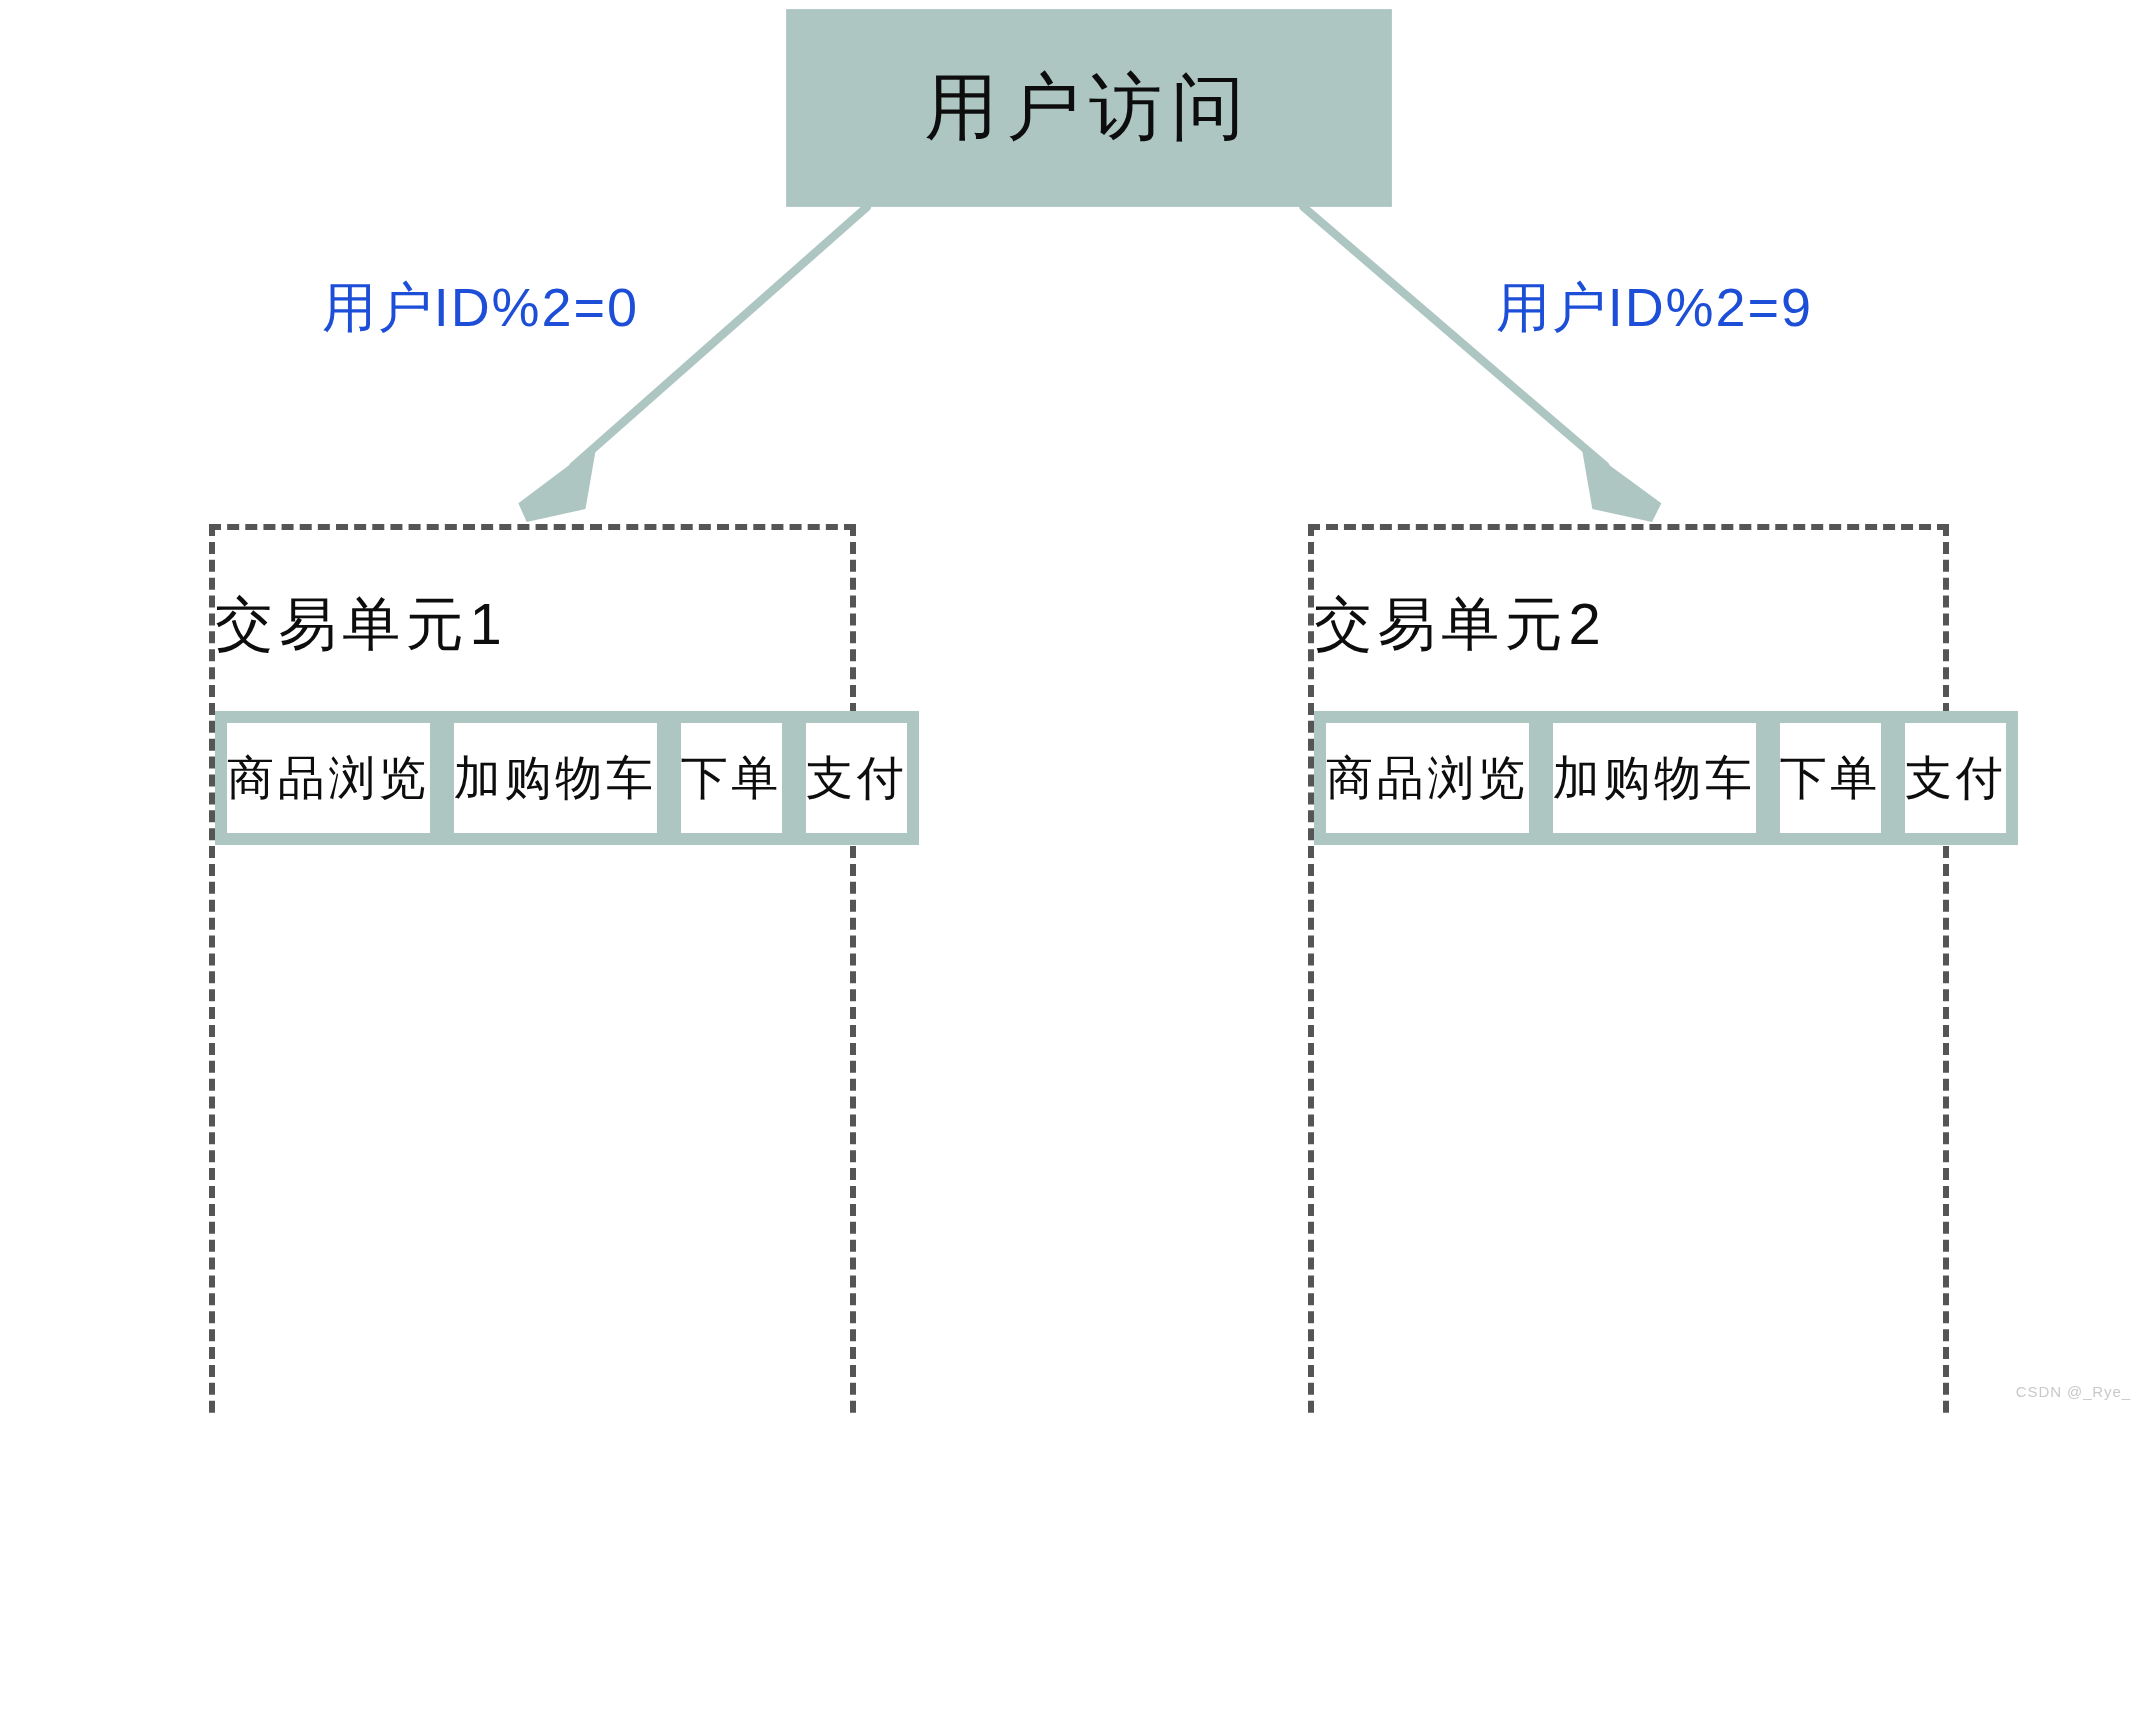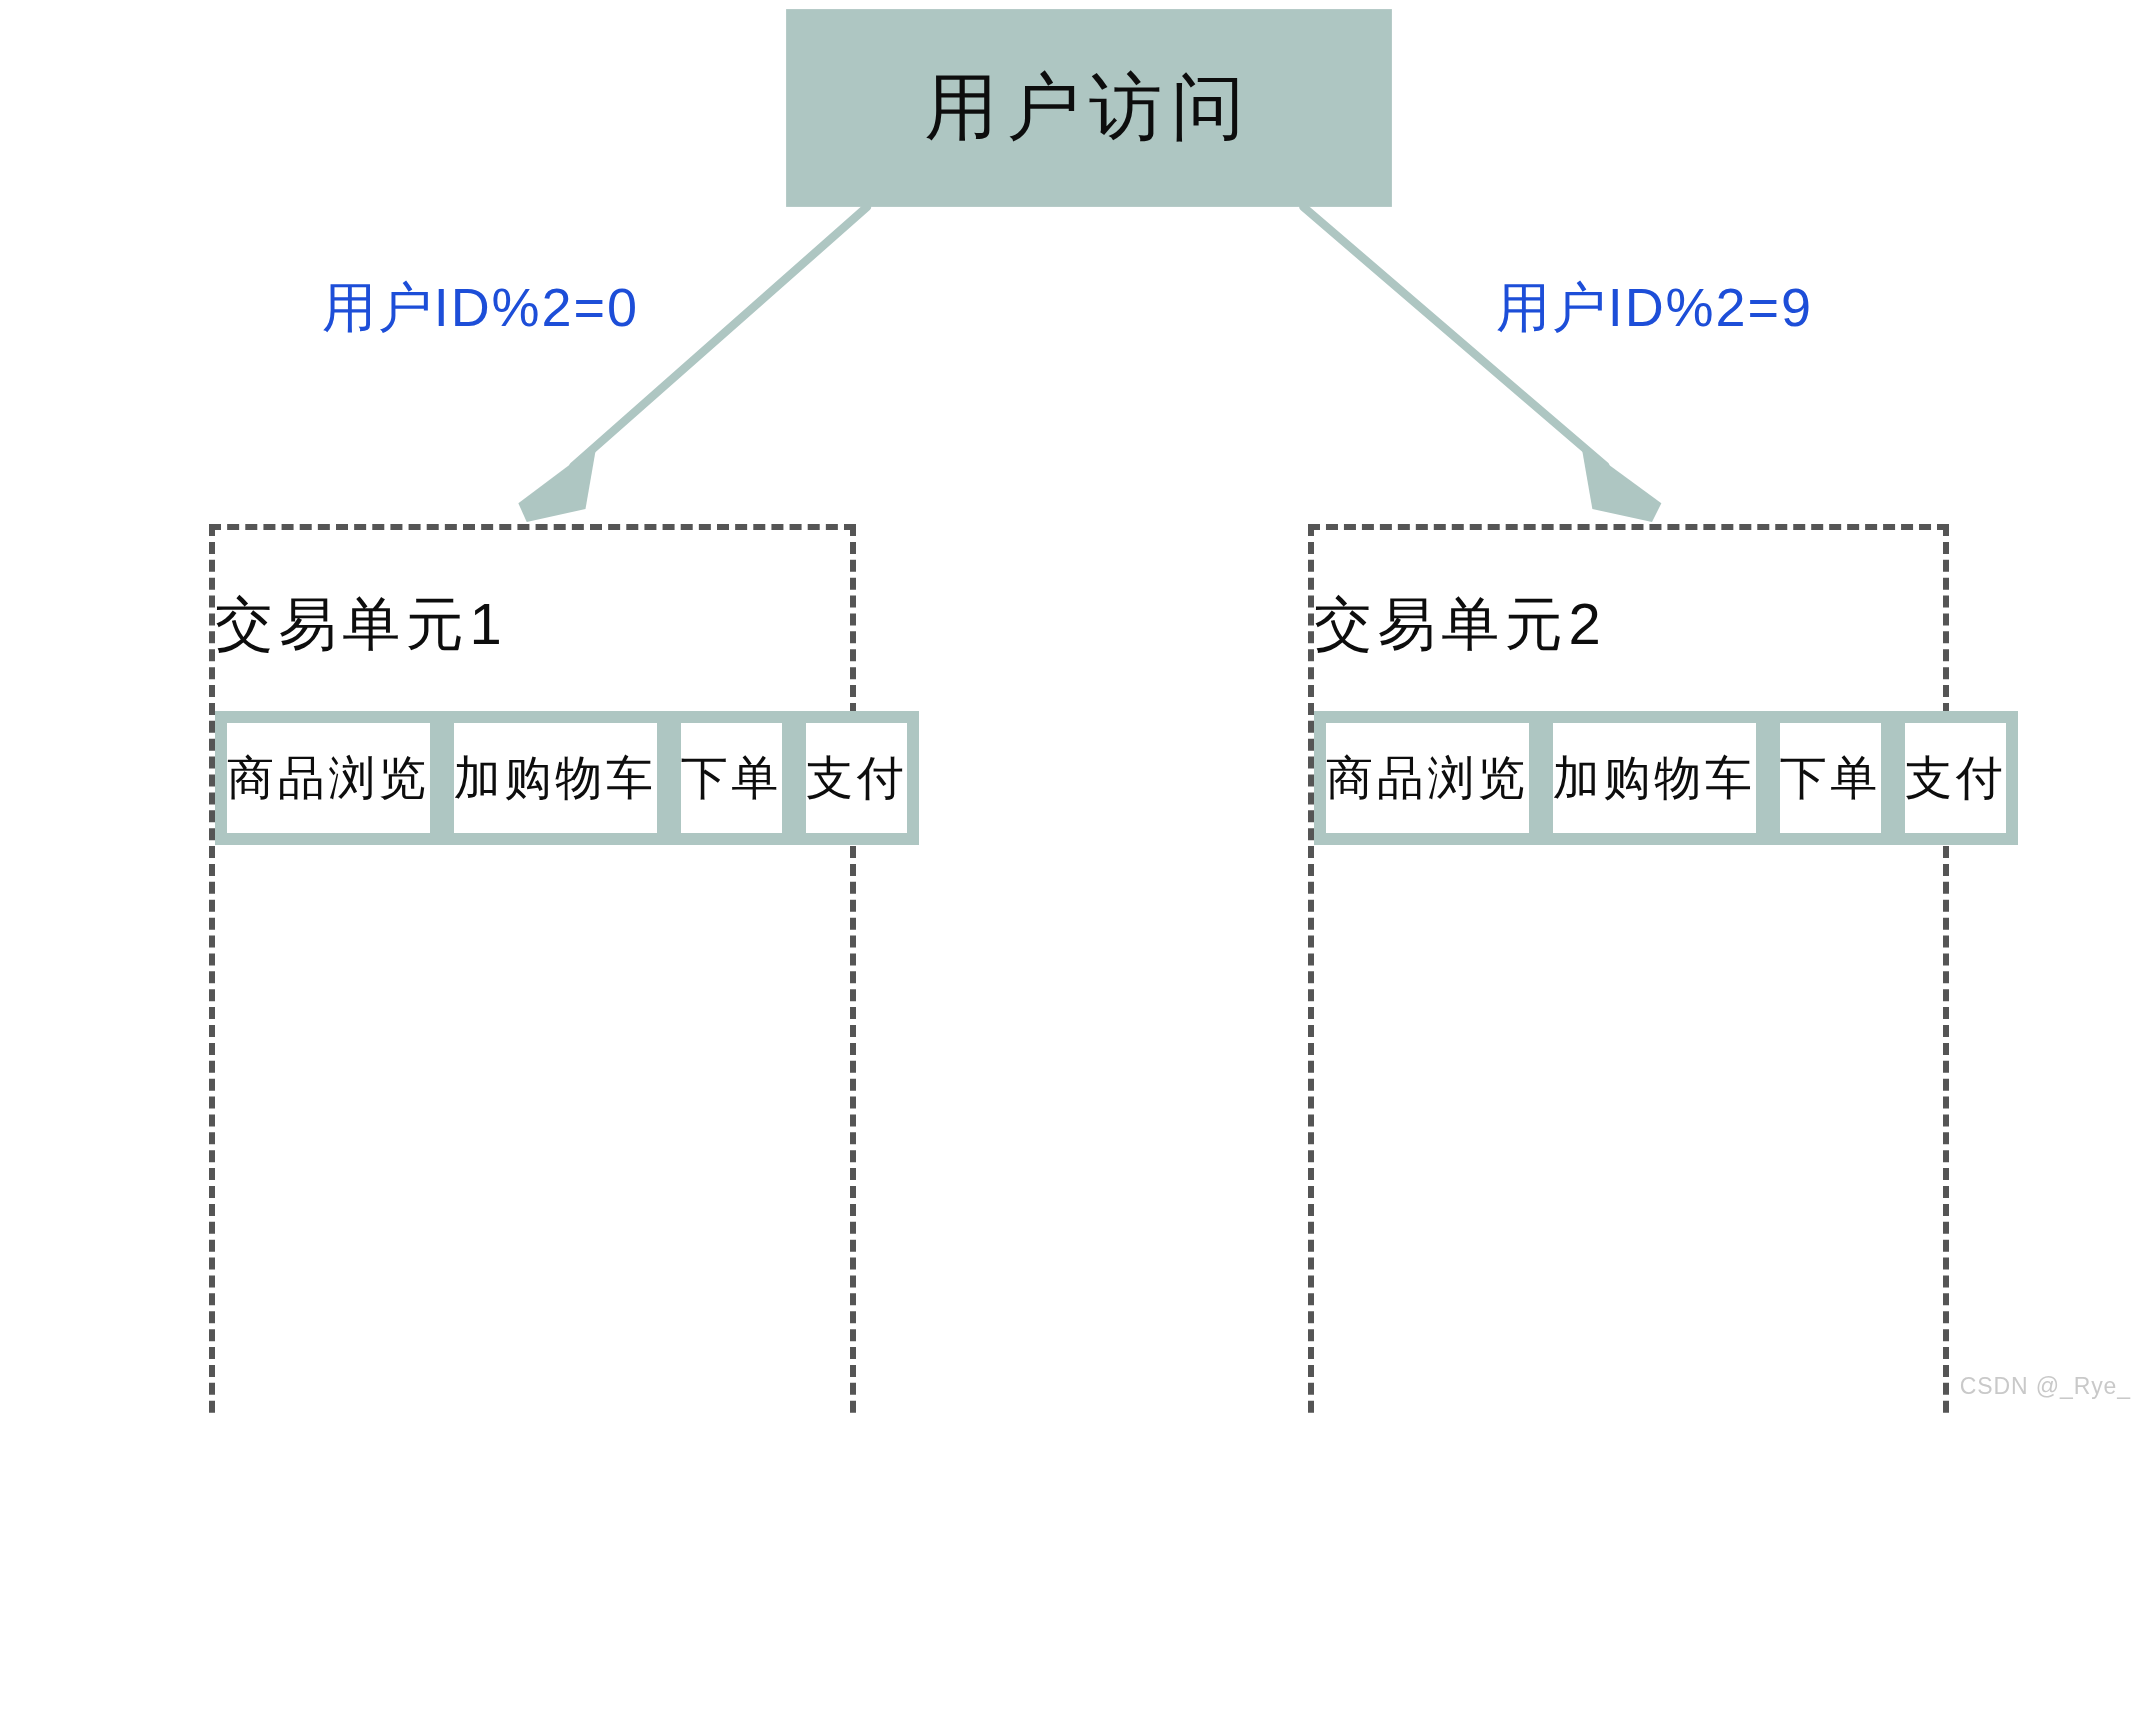--- a/index.html
+++ b/index.html
@@ -116,21 +116,21 @@
     width: 82px;
     height: 136px;
     display: block;
   }
 
   
   .watermark {
     position: absolute;
     right: 17px;
     bottom: 13px;
-    font-size: 23px;
+    font-size: 15px;
     color: #c9c9c9;
     letter-spacing: 0.9px;
     white-space: nowrap;
   }
 </style>
 </head>
 <body>
 
 <div id="canvas">
 

